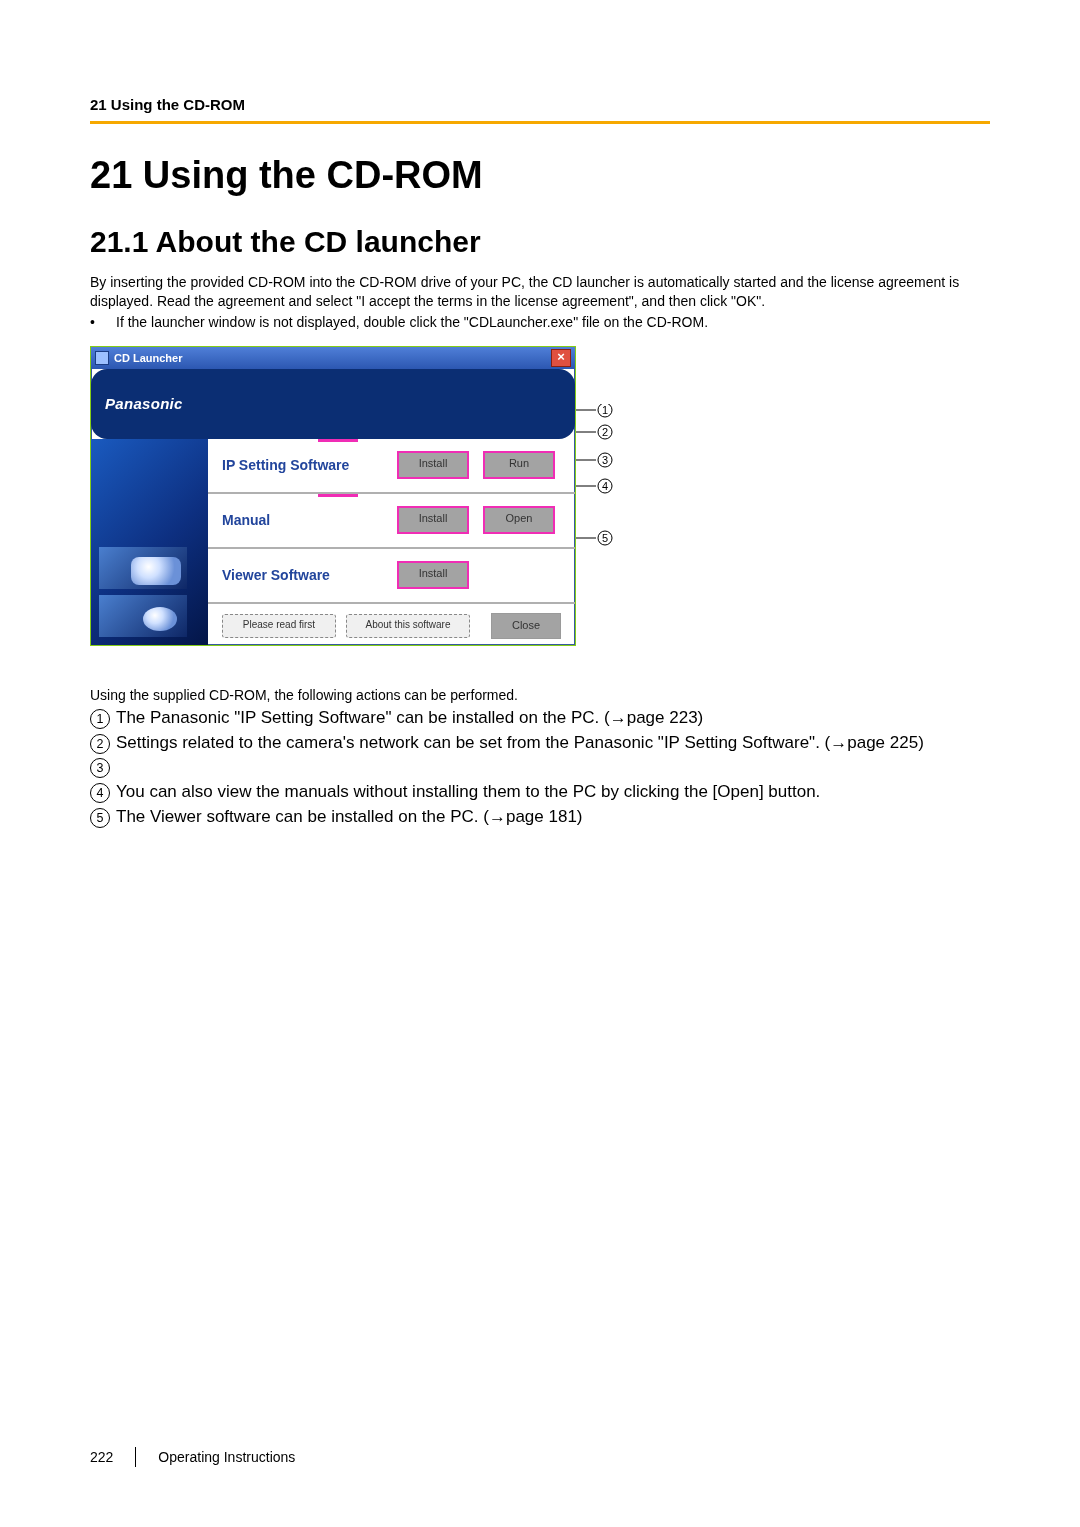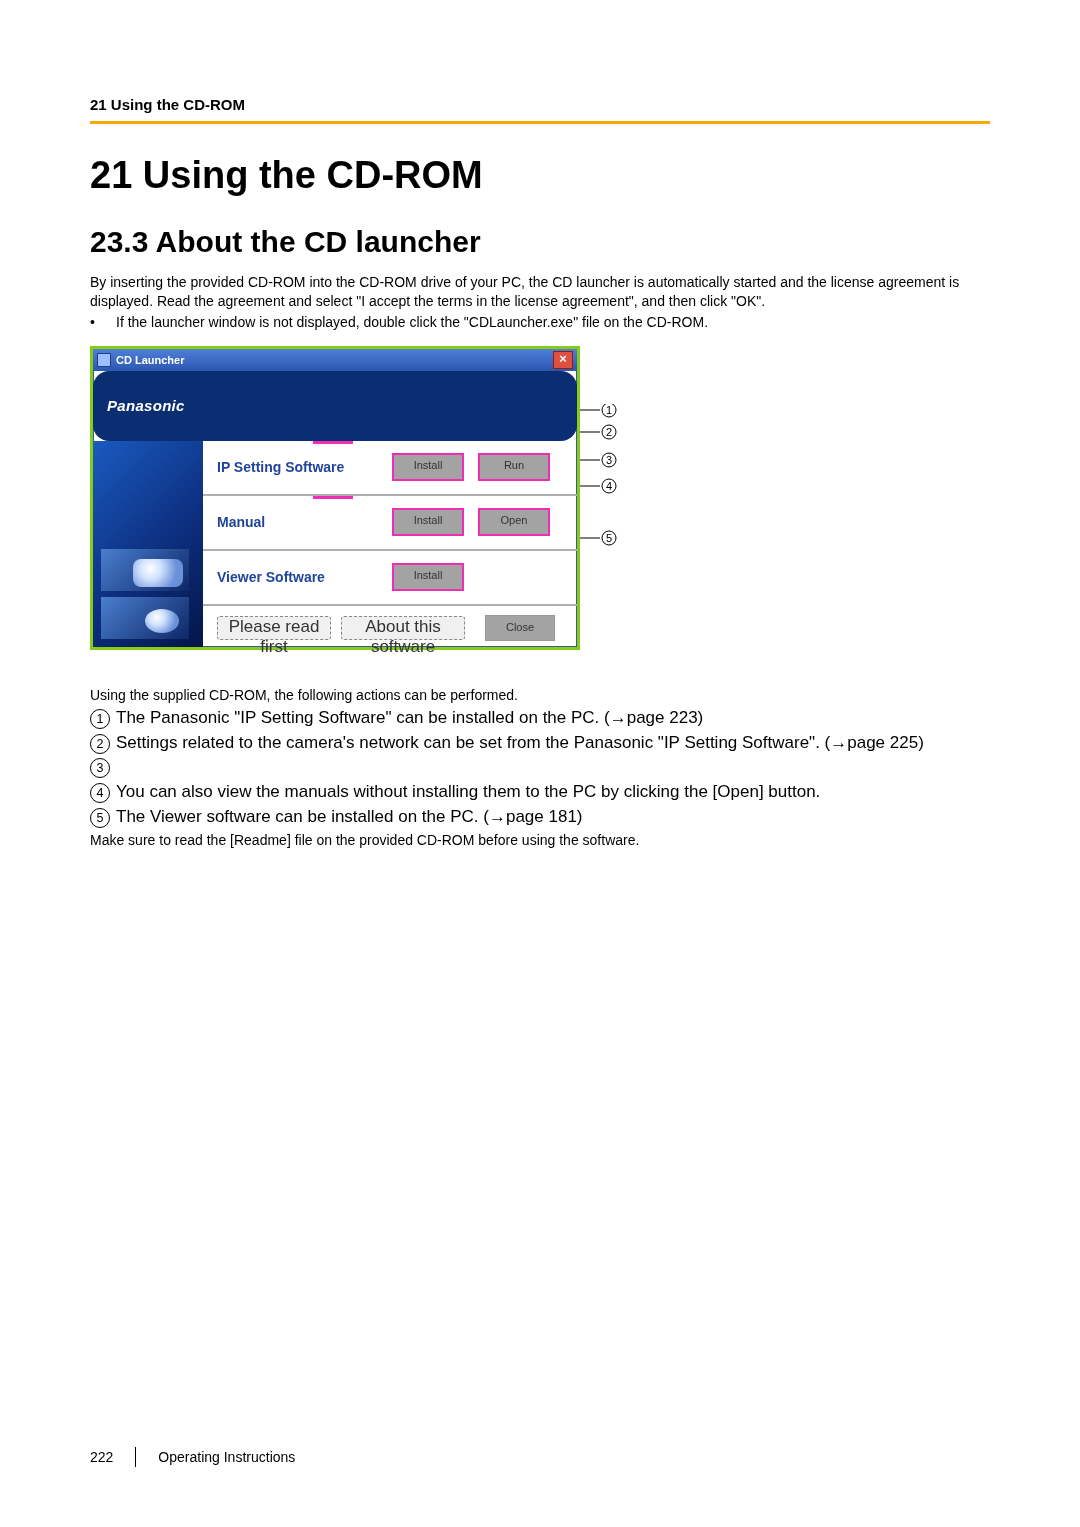--- a/index.html
+++ b/index.html
@@ -75,21 +75,21 @@
   }
 
   
   .launcher-wrap {
     display: flex;
     align-items: flex-start;
     margin: 14px 0 30px 0;
   }
   .launcher-window {
     width: 484px;
-    border: 3px solid #84cc16;
+    border: 1px solid #84cc16;
     box-shadow: 0 0 0 1px #355a9e inset;
     background: #fff;
   }
   .titlebar {
     height: 22px;
     background: linear-gradient(#4f7fd8, #2c57b1);
     display: flex;
     align-items: center;
     justify-content: space-between;
     padding: 0 4px;
@@ -212,21 +212,21 @@
   .bottom-row {
     display: flex;
     align-items: center;
     height: 44px;
     padding: 0 6px 0 14px;
     gap: 10px;
   }
   .pill-btn {
     border: 1px dashed #888;
     background: #f0f0f0;
-    font-size: 17px;
+    font-size: 10px;
     color: #333;
     text-align: center;
     height: 22px;
     line-height: 20px;
     padding: 0 0;
     border-radius: 3px;
   }
   .callout-col {
     position: relative;
     width: 34px;
@@ -254,21 +254,21 @@
 </style>
 </head>
 <body>
 
 <div class="page">
 
   <div class="page-header">21 Using the CD-ROM</div>
   <hr class="orange-rule">
 
   <h1 class="chapter">21   Using the CD-ROM</h1>
-  <h2 class="section">23.3  About the CD launcher</h2>
+  <h2 class="section">21.1  About the CD launcher</h2>
 
   <div class="body-text indent">By inserting the provided CD-ROM into the CD-ROM drive of your PC, the CD launcher is automatically started and the license agreement is displayed. Read the agreement and select "I accept the terms in the license agreement", and then click "OK".</div>
   <div class="body-text bullet-row">
     <div class="dot">•</div>
     <div>If the launcher window is not displayed, double click the "CDLauncher.exe" file on the CD-ROM.</div>
   </div>
 
   <div class="launcher-wrap">
     <div class="launcher-window">
       <div class="titlebar">
@@ -306,21 +306,21 @@
           <div class="section-row">
             <div class="row-inner">
               <div class="row-label">Viewer Software</div>
               <div class="win-btn">Install</div>
             </div>
           </div>
           <div class="bottom-row">
             <div class="pill-btn" style="width:112px">Please read first</div>
             <div class="pill-btn" style="width:122px">About this software</div>
             <div style="flex:1"></div>
-            <div class="win-btn plain" style="margin-right:16px">Close</div>
+            <div class="win-btn plain" style="margin-right:8px">Close</div>
           </div>
         </div>
       </div>
     </div>
 
     <div class="callout-col">
       <svg width="40" height="210" viewBox="0 0 40 210">
         <g stroke="#000" stroke-width="1" fill="none">
           <line x1="0" y1="6" x2="20" y2="6"></line>
           <line x1="0" y1="28" x2="20" y2="28"></line>
@@ -359,20 +359,19 @@
   </div>
   <div class="callout-row">
     <div class="num"><span class="num-circle">4</span></div>
     <div>You can also view the manuals without installing them to the PC by clicking the [Open] button.</div>
   </div>
   <div class="callout-row">
     <div class="num"><span class="num-circle">5</span></div>
     <div>The Viewer software can be installed on the PC. (→page 181)</div>
   </div>
 
-  <div class="body-text" style="margin-top:2px">Make sure to read the [Readme] file on the provided CD-ROM before using the software.</div>
 
   <div class="footer">
     <span>222</span>
     <span class="sep"></span>
     <span>Operating Instructions</span>
   </div>
 </div>
 
 </body></html>

